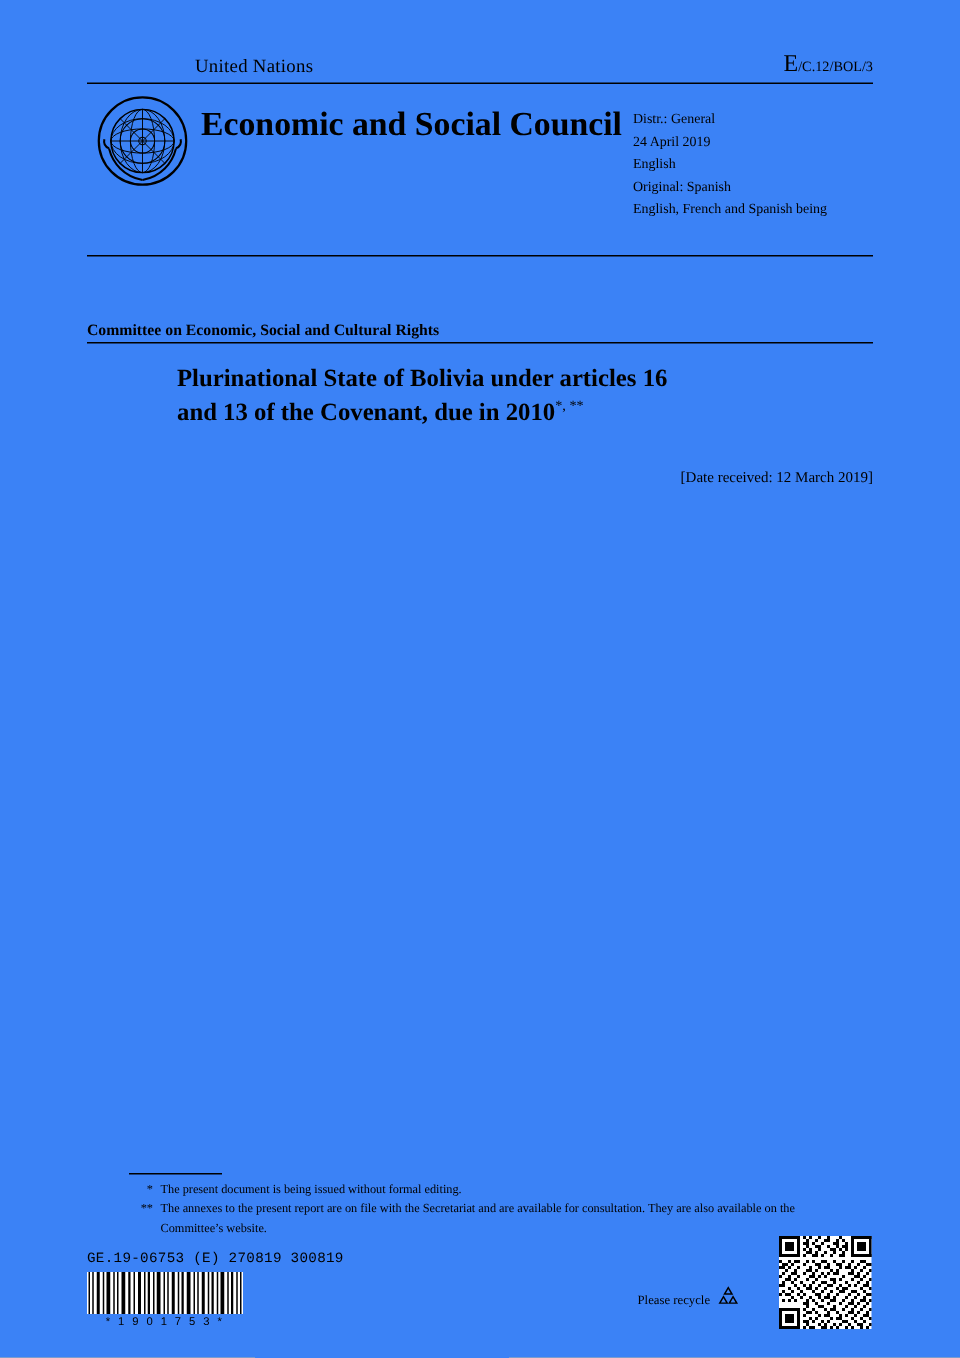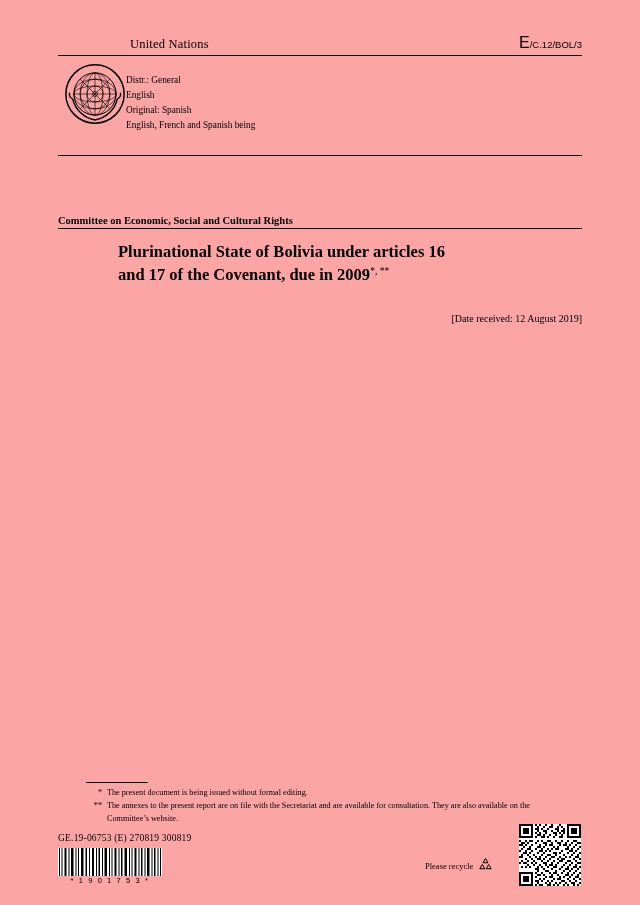--- a/index.html
+++ b/index.html
@@ -4,21 +4,21 @@
 <style>
   html, body {
     margin: 0;
     padding: 0;
     background: #b0b0b0;
   }
   .page {
     position: relative;
     width: 640px;
     height: 905px;
-    background: #fca5a5;
+    background: #3b82f6;
     margin: 0 auto;
     font-family: "Liberation Serif", serif;
     color: #000;
     overflow: hidden;
     box-sizing: border-box;
   }
 
   
   .header {
     position: absolute;
@@ -32,21 +32,21 @@
     justify-content: space-between;
     height: 20px;
   }
   .un-label {
     font-family: "Liberation Serif", serif;
     font-size: 12.5px;
     margin-left: 72px;
     letter-spacing: 0.2px;
   }
   .symbol {
-    font-family: Liberation Sans, sans-serif;
+    font-family: Liberation Serif, serif;
     font-size: 9.5px;
     white-space: nowrap;
     margin-left: 28px;
   }
   .symbol .big {
     font-size: 16px;
   }
   .rule-top {
     border-bottom: 1.4px solid #000;
     margin-top: 3px;
@@ -155,21 +155,21 @@
   .fn-text {
     flex: 1 1 auto;
   }
 
   
   .doc-code {
     position: absolute;
     left: 58px;
     top: 833px;
     font-size: 9.5px;
-    font-family: Liberation Serif, serif;
+    font-family: Liberation Mono, monospace;
     letter-spacing: 0.2px;
   }
   .barcode {
     position: absolute;
     left: 58px;
     top: 848px;
     width: 104px;
     height: 28px;
   }
   .barcode-text {
@@ -233,41 +233,45 @@
             <ellipse cx="50" cy="50" rx="34" ry="24"></ellipse>
           </g>
           <g stroke="#000" stroke-width="2.2" fill="none">
             <path d="M50 92 C30 88 18 74 14 58"></path>
             <path d="M50 92 C70 88 82 74 86 58"></path>
             <path d="M14 58 C10 56 8 52 9 48"></path>
             <path d="M86 58 C90 56 92 52 91 48"></path>
           </g>
         </svg>
       </div>
+      <div class="title-block">
+        <div class="council-title">Economic and Social Council</div>
+      </div>
       <div class="distr-block">
         <div>Distr.: General</div>
+        <div>24 April 2019</div>
         <div>English</div>
         <div>Original: Spanish</div>
         <div>English, French and Spanish being</div>
       </div>
     </div>
     <div class="rule-bottom"></div>
   </div>
 
   <div class="committee">Committee on Economic, Social and Cultural Rights</div>
   <div class="committee-rule"></div>
 
   <div class="report-title">
     <div>Plurinational State of Bolivia under articles 16</div>
     <div>
-      <span>and 17 of the Covenant, due in 2009</span><sup>*, **</sup>
+      <span>and 13 of the Covenant, due in 2010</span><sup>*, **</sup>
     </div>
   </div>
 
-  <div class="date-received">[Date received: 12 August 2019]</div>
+  <div class="date-received">[Date received: 12 March 2019]</div>
 
   <div class="footnote-rule"></div>
   <div class="footnotes">
     <div class="fn-row">
       <div class="fn-mark">*</div>
       <div class="fn-text">The present document is being issued without formal editing.</div>
     </div>
     <div class="fn-row">
       <div class="fn-mark">**</div>
       <div class="fn-text">The annexes to the present report are on file with the Secretariat and are available for consultation. They are also available on the Committee’s website.</div>

